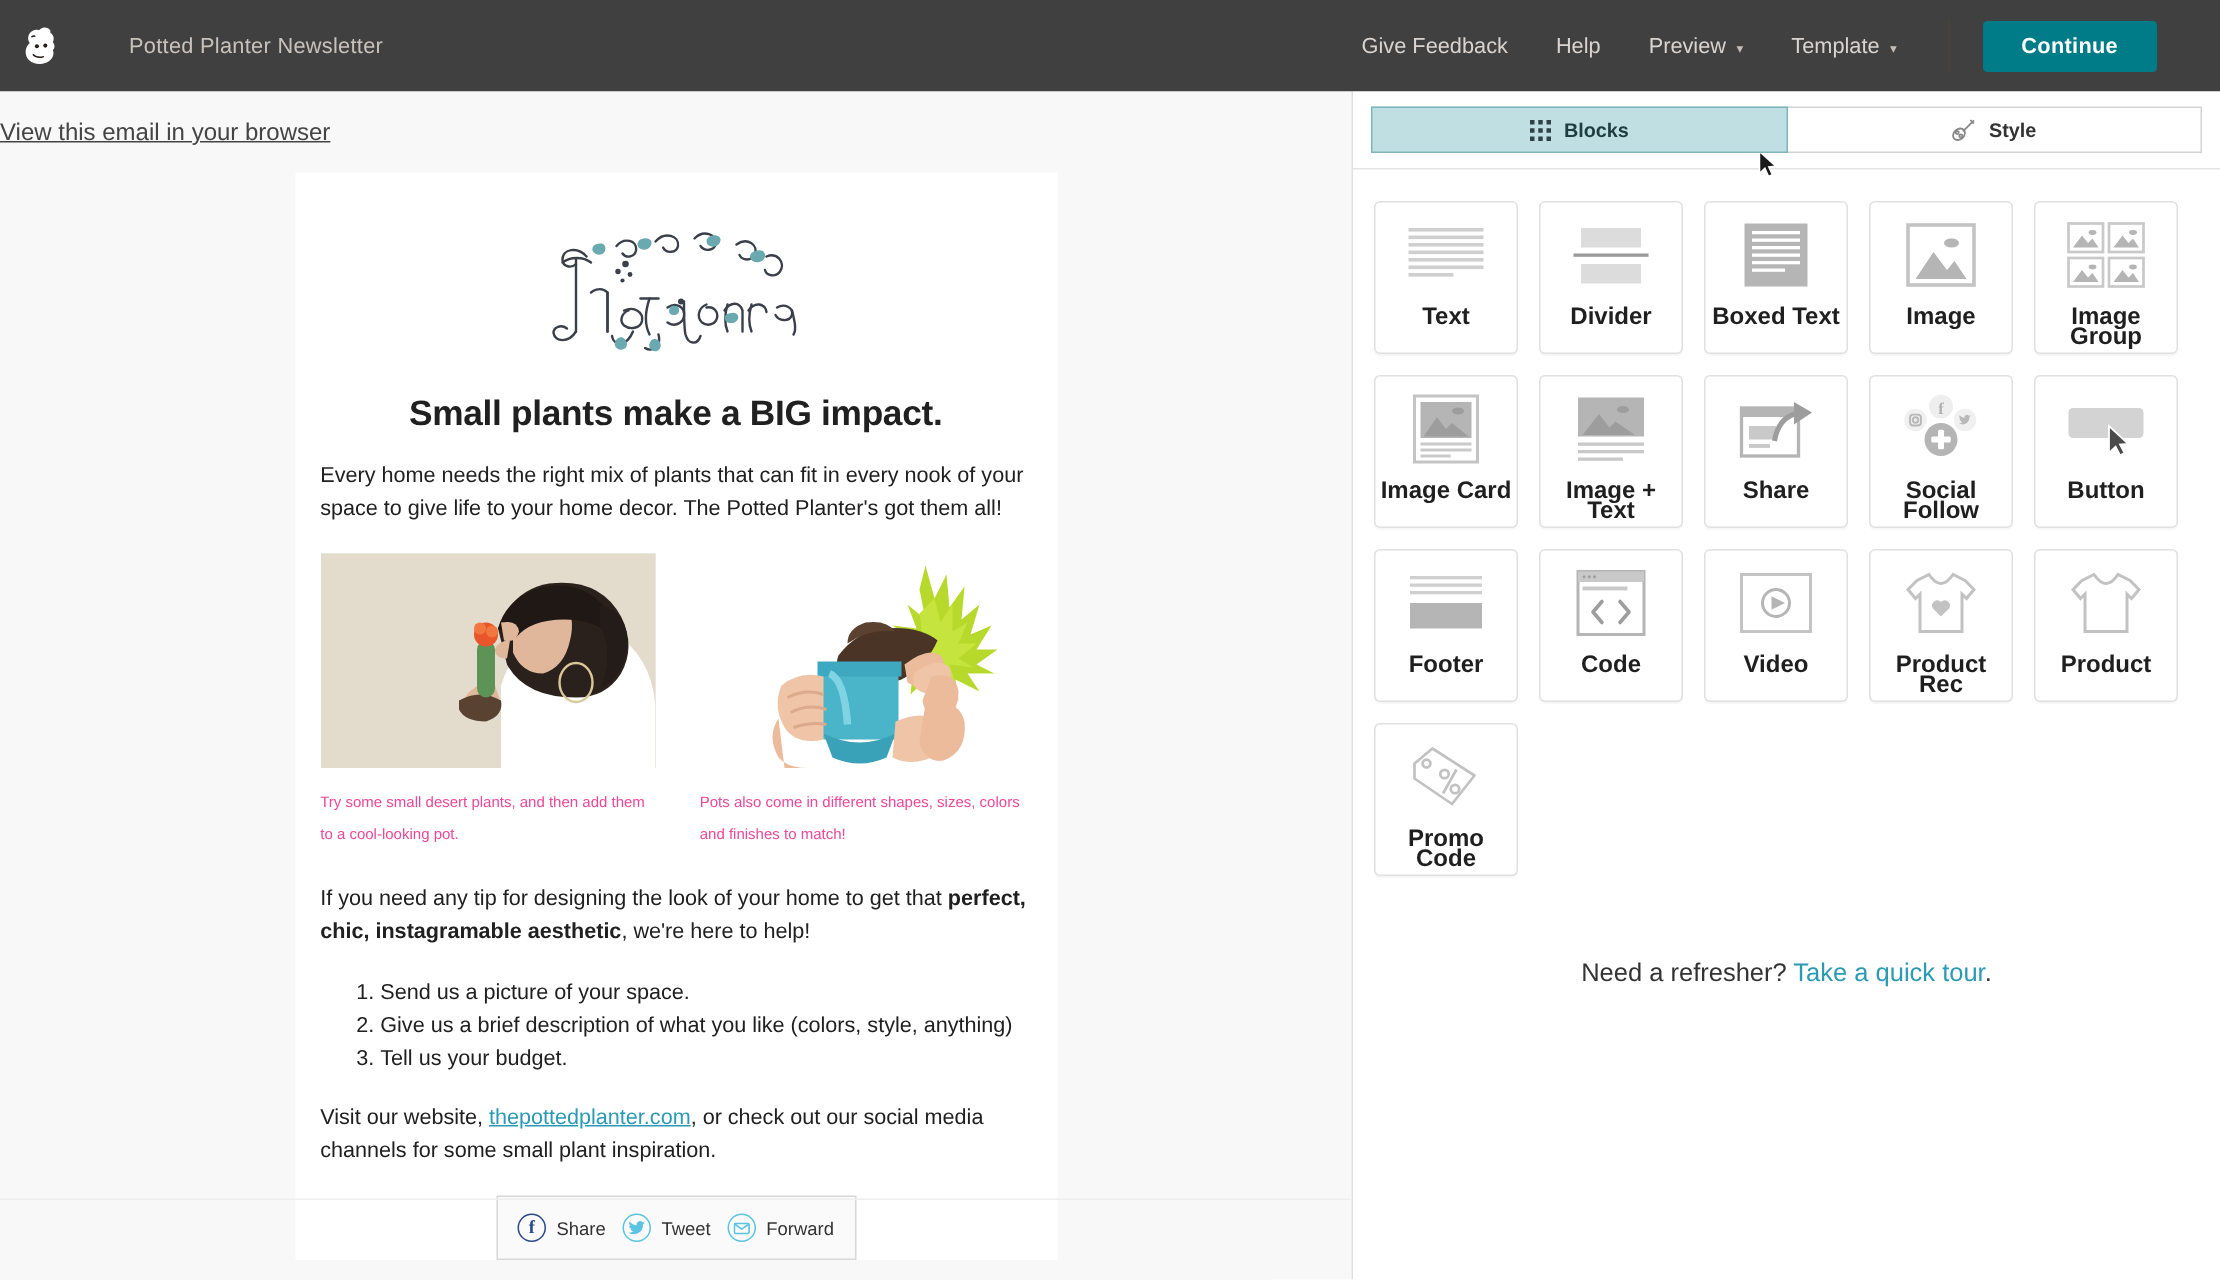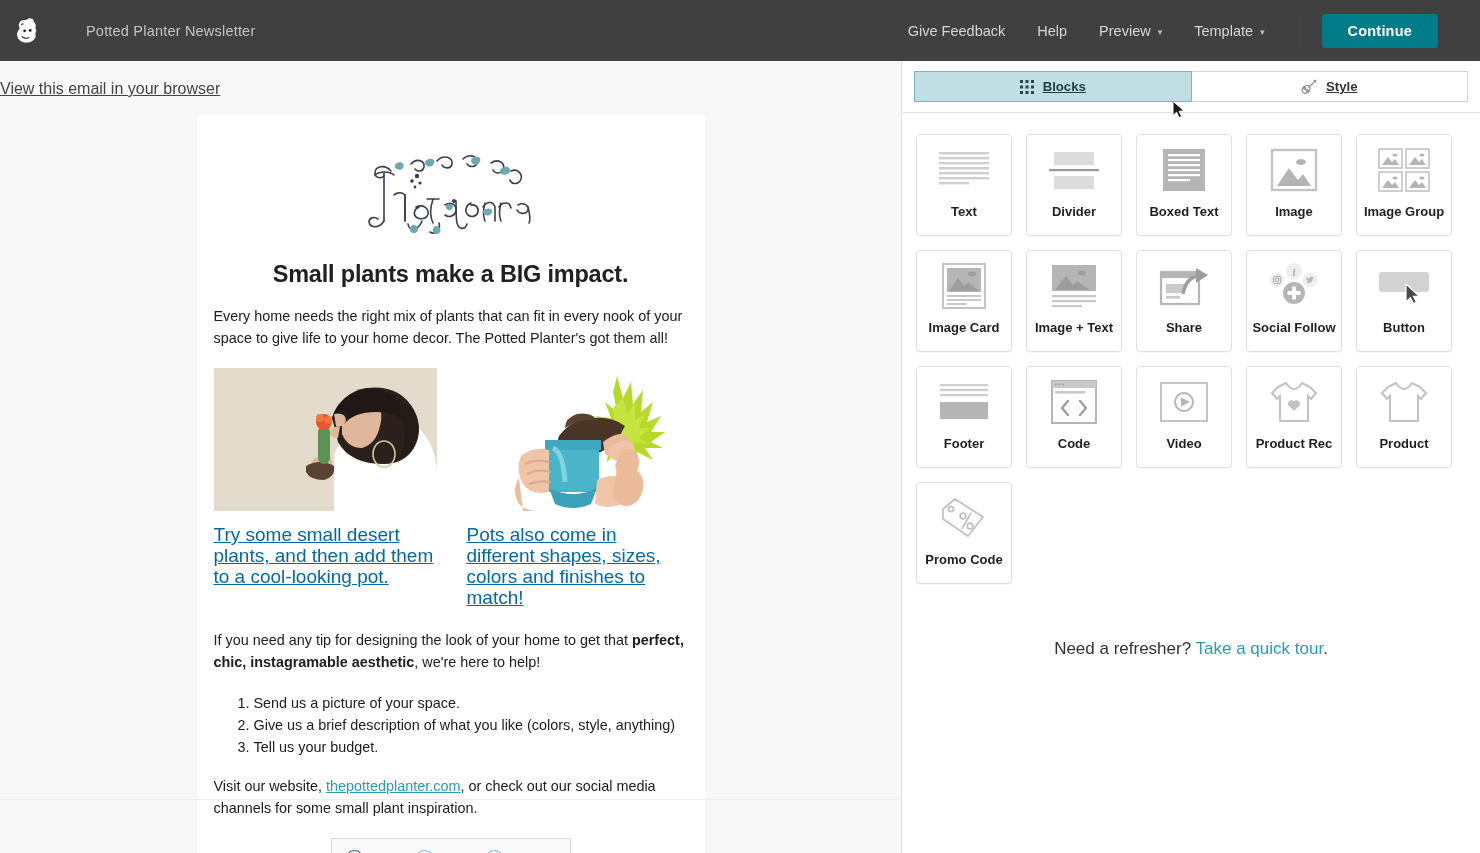--- a/index.html
+++ b/index.html
@@ -71,21 +71,21 @@
   }
   .para a { color: #2b9ab5; text-decoration: underline; }
 
   .img-row { display: flex; gap: 30px; margin-bottom: 8px; }
   .img-col { width: 223px; }
   .img-box {
     width: 223px; height: 143px; overflow: hidden; position: relative;
     background: #ddd8d0;
   }
   .img-cap {
-    font-size: 19px; line-height: 21px; color: #0369a1; padding-top: 13px; text-decoration: underline;
+    font-size: 10px; line-height: 21px; color: #ec4899; padding-top: 13px;
   }
 
   ol.steps { margin: 0 0 18px 20px; padding-left: 20px; }
   ol.steps li { font-size: 14.4px; line-height: 22px; color: #202020; }
 
   .share-bar {
     border: 1px solid #d8d8d8; background: #fafafa; width: 240px;
     margin: 14px auto 0; display: flex; align-items: center;
     justify-content: space-around; padding: 11px 8px;
   }
@@ -112,21 +112,21 @@
     background: #ffffff;
   }
   .tabs {
     display: flex; padding: 10px 12px 0 12px; border-bottom: 1px solid #e4e4e4;
     padding-bottom: 10px;
   }
   .tab {
     flex: 1; height: 31px; display: flex; align-items: center;
     justify-content: center; gap: 9px; font-size: 13.2px; color: #333;
     background: #ffffff; border: 1px solid #d3d3d3; cursor: pointer;
-    margin-left: -1px; font-weight: bold; text-decoration: underline;
+    margin-left: -1px; font-weight: bold;
   }
   .tab:first-child { margin-left: 0; }
   .tab.active {
     background: #bfdfe2; border-color: #7fb6bd; color: #1f3c40; position: relative; z-index: 2;
   }
   .tab svg { display: block; }
 
   .blocks-grid {
     display: grid; grid-template-columns: repeat(5, 96px); gap: 14px;
     padding: 21px 0 0 14px;
@@ -134,21 +134,21 @@
   .block-card {
     width: 96px; height: 102px; border: 1px solid #e0e0e0; border-radius: 4px;
     background: #fff; display: flex; flex-direction: column; align-items: center;
     justify-content: flex-start; cursor: pointer; box-shadow: 0 1px 1px rgba(0,0,0,.04);
   }
   .block-ico {
     height: 70px; display: flex; align-items: center; justify-content: center;
     width: 100%;
   }
   .block-label {
-    font-size: 13px; font-weight: bold; color: #1f1f1f; text-align: center;
+    font-size: 16px; font-weight: bold; color: #1f1f1f; text-align: center;
     line-height: 13px; padding: 0 3px;
   }
 
   .refresher {
     text-align: center; font-size: 17px; color: #333; padding-top: 55px;
   }
   .refresher a { color: #2b9ab5; text-decoration: none; cursor: pointer; }
 
   .cursor-arrow { position: absolute; left: 1172px; top: 100px; }
 </style>

